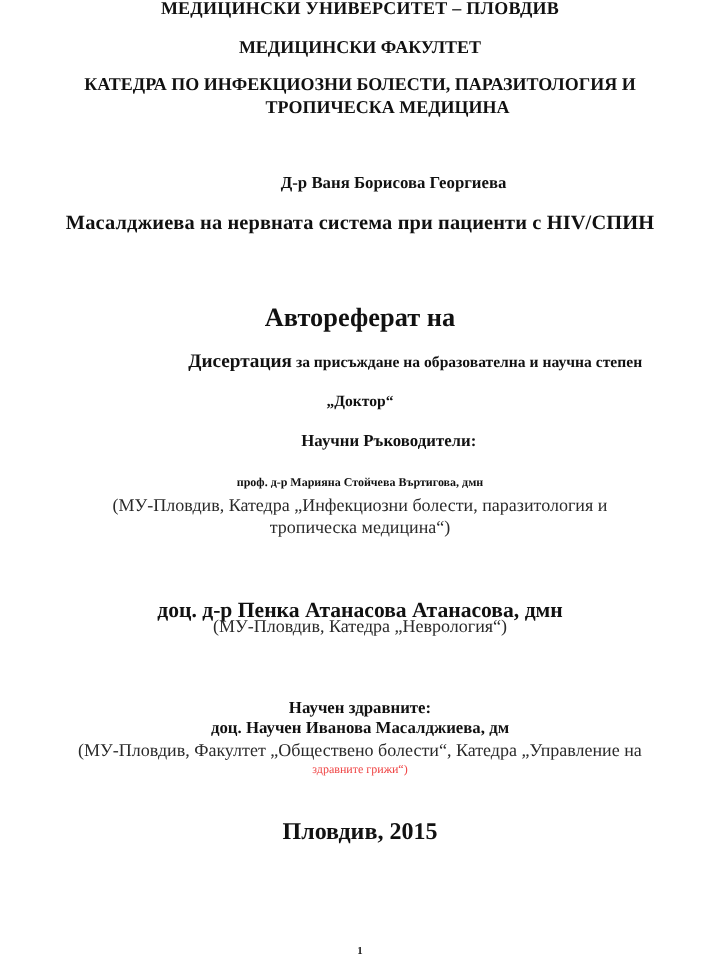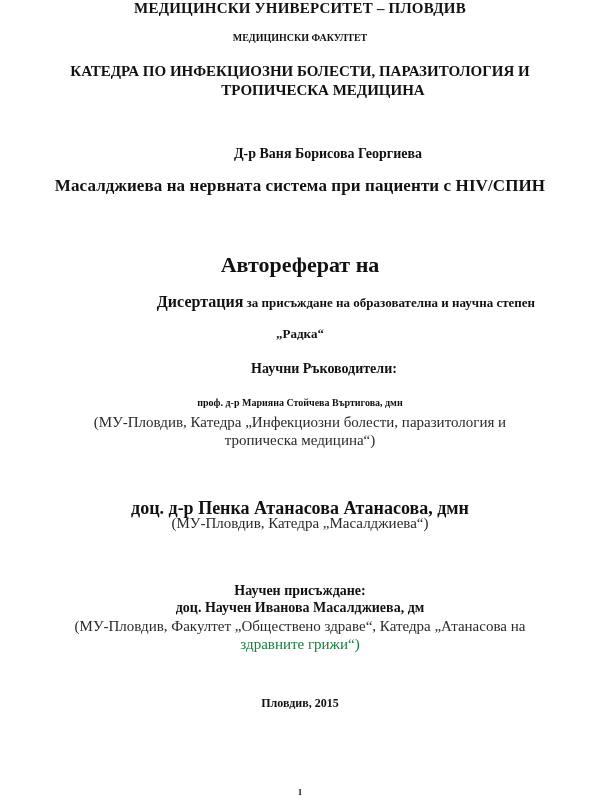--- a/index.html
+++ b/index.html
@@ -18,71 +18,71 @@
     .line {
       position: absolute;
       left: 0;
       width: 600px;
       text-align: center;
       white-space: nowrap;
       line-height: 1;
     }
     .b { font-weight: bold; }
     .h-uni { top: 1px; font-size: 15px; letter-spacing: 0.2px; }
-    .h-fac { top: 33px; font-size: 10px; text-align: center; }
+    .h-fac { top: 33px; font-size: 15px; text-align: center; }
     .h-dep1 { top: 64px; font-size: 15px; }
     .h-dep2 { top: 83px; font-size: 15px; margin-left: 23px; }
     .author { top: 147px; font-size: 14px; margin-left: 28px; }
     .title { top: 177px; font-size: 17px; letter-spacing: 0.1px; }
     .abstract { top: 254px; font-size: 22px; }
     .diss { top: 294px; font-size: 13px; padding-left: 46px; }
     .diss .big { font-size: 16px; font-weight: bold; }
     .degree { top: 327px; font-size: 13px; }
     .supervisors { top: 362px; font-size: 14px; margin-left: 24px; }
     .sup1-name { top: 398px; font-size: 10px; }
     .sup1-aff1 { top: 415px; font-size: 15px; font-weight: normal; color: #2a2a2a; }
     .sup1-aff2 { top: 433px; font-size: 15px; font-weight: normal; color: #2a2a2a; }
     .sup2-name { top: 499px; font-size: 18px; font-family: Liberation Serif, serif; }
     .sup2-aff { top: 516px; font-size: 15px; color: #2a2a2a; }
     .cons-label { top: 584px; font-size: 14px; }
     .cons-name { top: 601px; font-size: 14px; }
     .cons-aff1 { top: 619px; font-size: 15px; color: #2a2a2a; }
-    .cons-aff2 { top: 637px; font-size: 15px; color: #15803d; }
-    .place { top: 697px; font-size: 12px; }
+    .cons-aff2 { top: 637px; font-size: 10px; color: #ef4444; }
+    .place { top: 683px; font-size: 20px; }
     .pagenum { top: 788px; font-size: 9px; font-weight: bold; }
   </style>
 </head>
 <body>
 
 <div>
 
   <div class="line b h-uni">МЕДИЦИНСКИ УНИВЕРСИТЕТ – ПЛОВДИВ</div>
   <div class="line b h-fac">МЕДИЦИНСКИ ФАКУЛТЕТ</div>
   <div class="line b h-dep1">КАТЕДРА ПО ИНФЕКЦИОЗНИ БОЛЕСТИ, ПАРАЗИТОЛОГИЯ И</div>
   <div class="line b h-dep2">ТРОПИЧЕСКА МЕДИЦИНА</div>
 
   <div class="line b author">Д-р Ваня Борисова Георгиева</div>
   <div class="line b title">Масалджиева на нервната система при пациенти с HIV/СПИН</div>
 
   <div class="line b abstract">Автореферат на</div>
 
   <div class="line b diss"><span class="big">Дисертация</span><span> за присъждане на образователна и научна степен</span></div>
 
-  <div class="line b degree">„Радка“</div>
+  <div class="line b degree">„Доктор“</div>
 
   <div class="line b supervisors">Научни Ръководители:</div>
 
   <div class="line b sup1-name">проф. д-р Марияна Стойчева Въртигова, дмн</div>
   <div class="line sup1-aff1">(МУ-Пловдив, Катедра  „Инфекциозни болести, паразитология и</div>
   <div class="line sup1-aff2">тропическа медицина“)</div>
 
   <div class="line b sup2-name">доц. д-р  Пенка Атанасова Атанасова, дмн</div>
-  <div class="line sup2-aff">(МУ-Пловдив, Катедра „Масалджиева“)</div>
+  <div class="line sup2-aff">(МУ-Пловдив, Катедра „Неврология“)</div>
 
-  <div class="line b cons-label">Научен присъждане:</div>
+  <div class="line b cons-label">Научен здравните:</div>
   <div class="line b cons-name">доц. Научен Иванова Масалджиева, дм</div>
-  <div class="line cons-aff1">(МУ-Пловдив, Факултет „Обществено здраве“, Катедра „Атанасова на</div>
+  <div class="line cons-aff1">(МУ-Пловдив, Факултет „Обществено болести“, Катедра „Управление на</div>
   <div class="line cons-aff2">здравните грижи“)</div>
 
   <div class="line b place">Пловдив, 2015</div>
 
   <div class="line pagenum">1</div>
 </div>
 
 </body></html>

